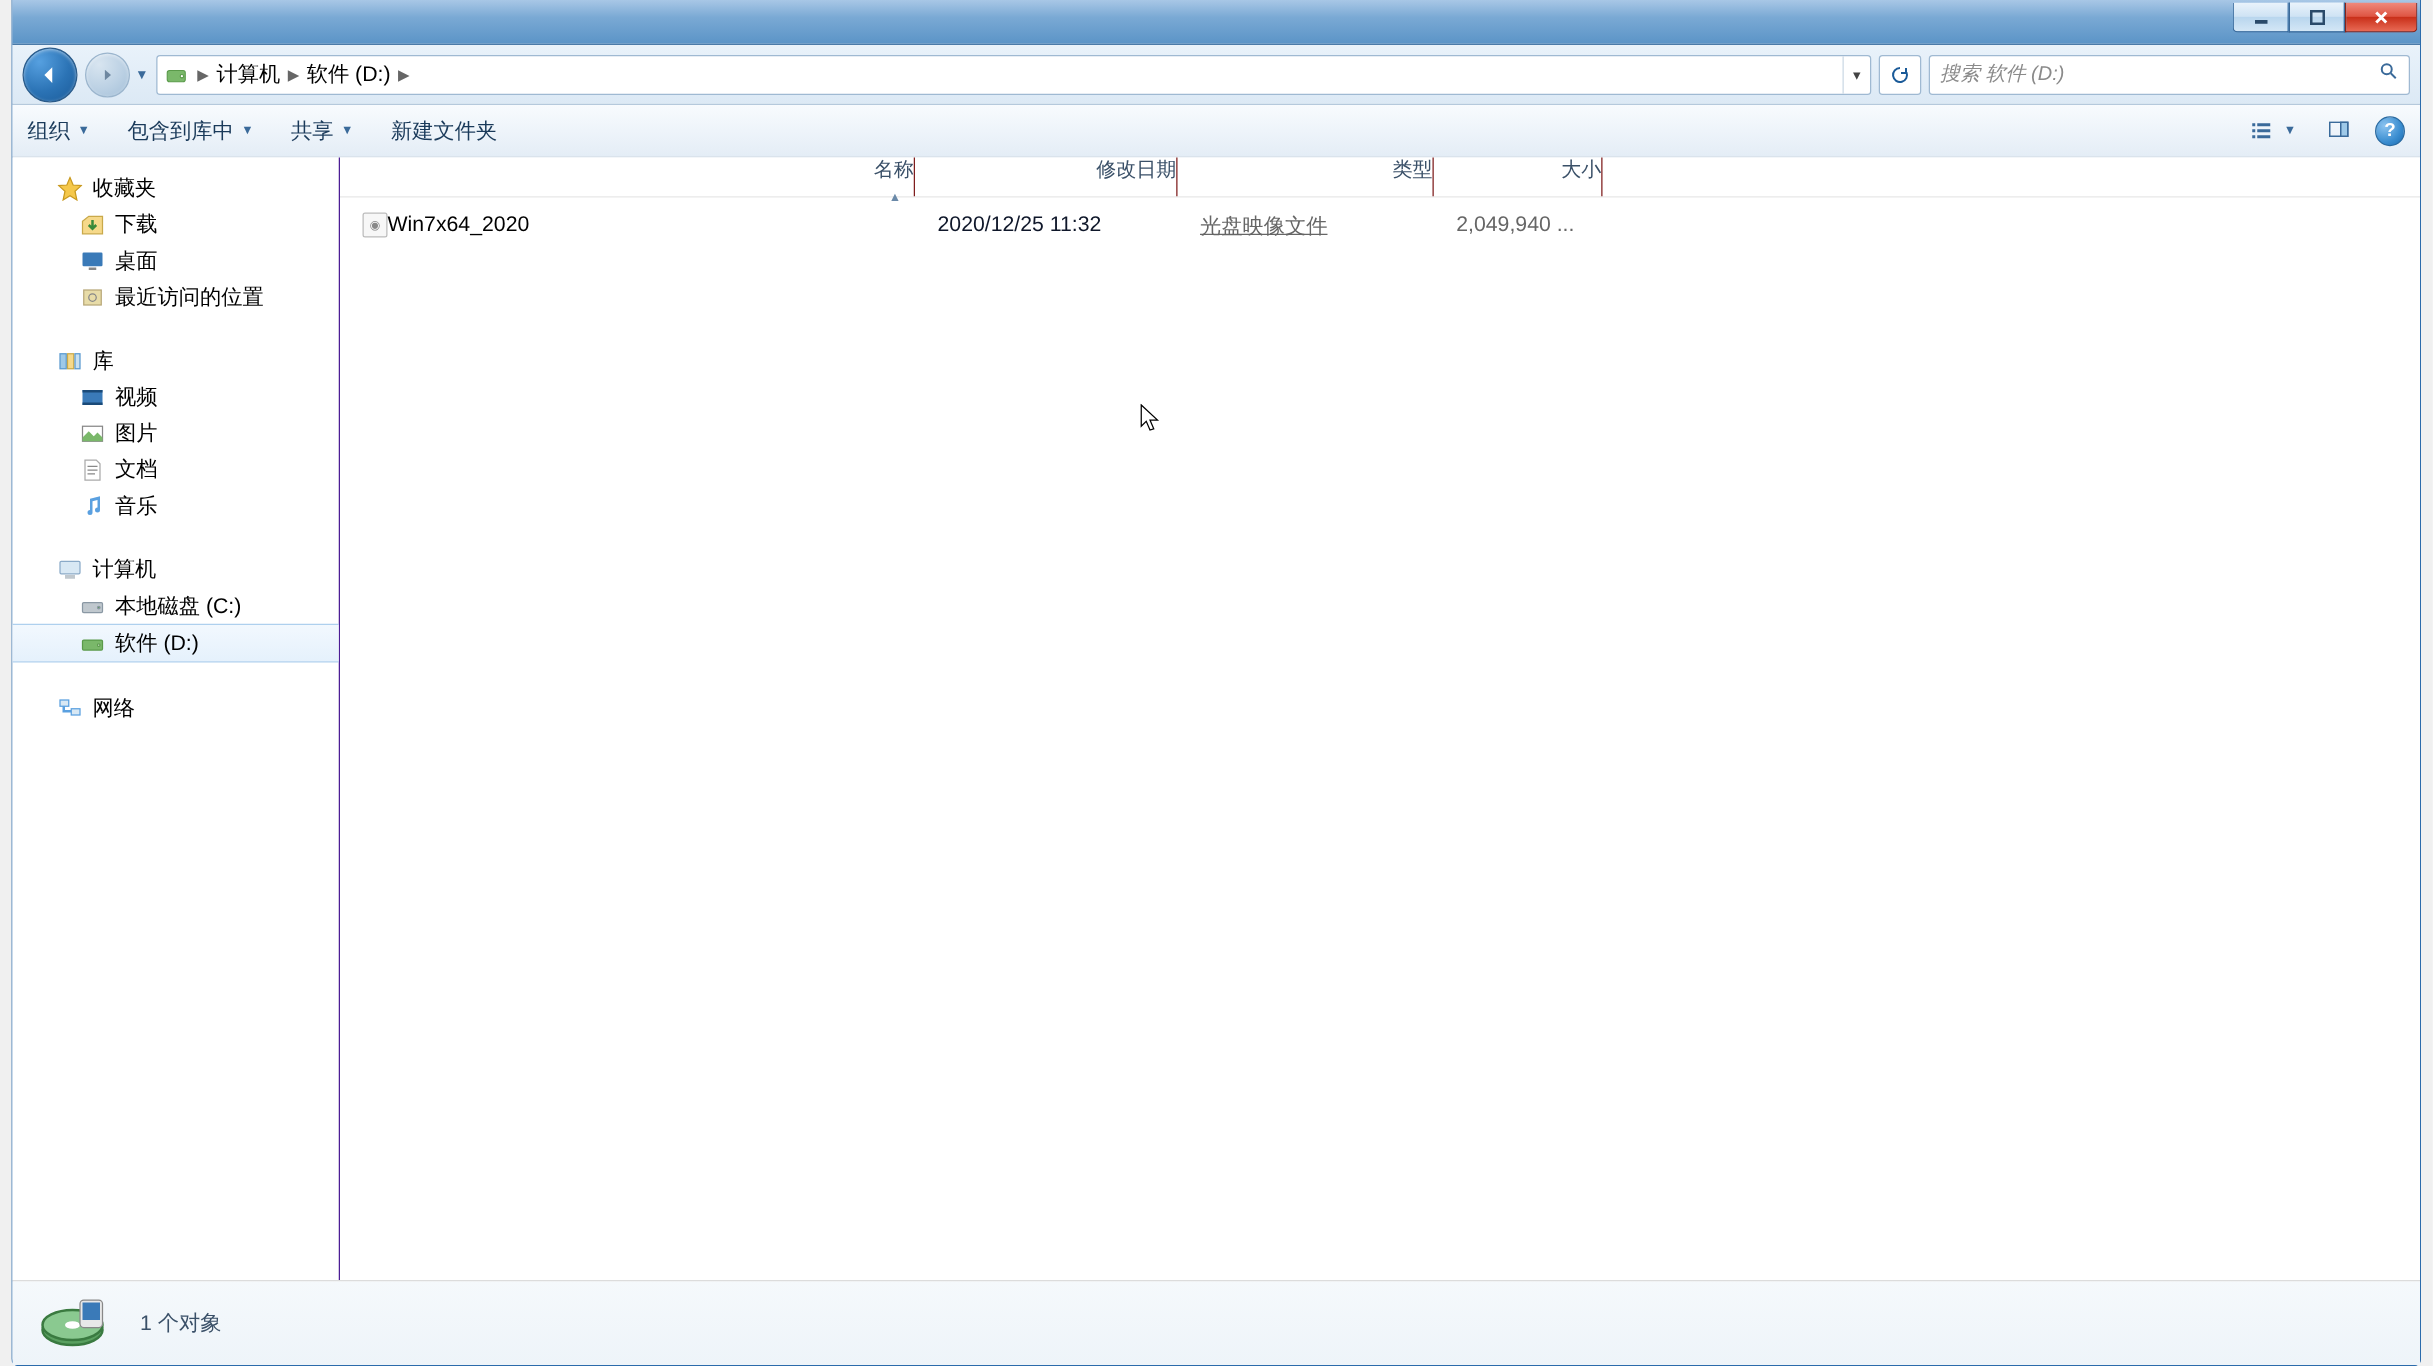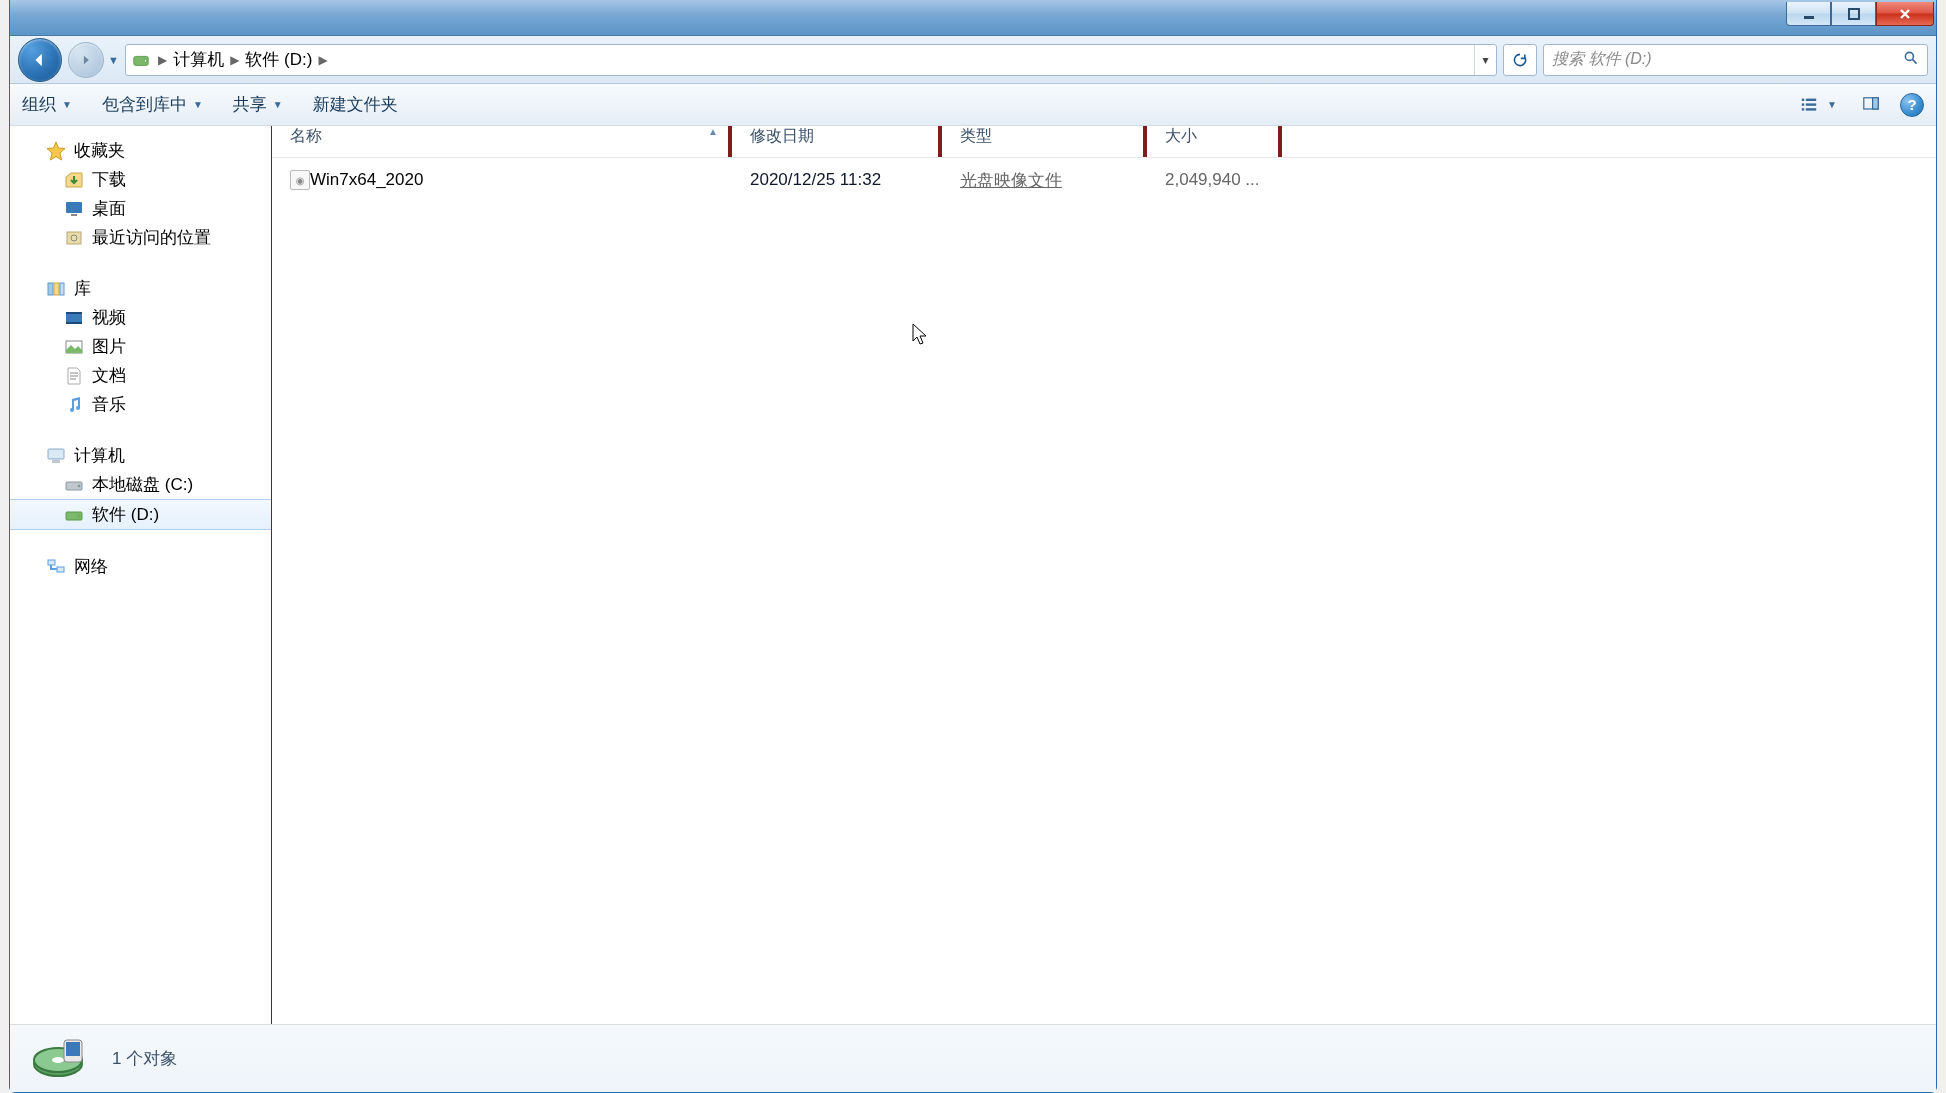--- a/index.html
+++ b/index.html
@@ -138,21 +138,21 @@
   }
   .s-ico { width: 20px; height: 20px; display: inline-flex; align-items: center; justify-content: center; }
 
   
   .filearea { flex: 1; display: flex; flex-direction: column; background: #fff; }
   .cols {
     display: flex; height: 32px; align-items: center;
     font-size: 16px; color: #3a5068;
     border-bottom: 1px solid #e8e8e8;
   }
-  .cols > div { padding-left: 18px; border-right: 4px solid #7f1d1d; height: 100%; display: flex; align-items: flex-start; gap: 6px; }
+  .cols > div { padding-left: 18px; border-right: 1px solid #7f1d1d; height: 100%; display: flex; align-items: flex-end; gap: 6px; flex-direction: column; }
   .col-name { width: 460px; }
   .col-date { width: 210px; }
   .col-type { width: 205px; }
   .col-size { width: 135px; }
   .sort-ind { color: #6a89a8; font-size: 10px; margin-left: auto; margin-right: 10px; }
 
   .filelist { flex: 1; padding-top: 6px; position: relative; }
   .file-row { display: flex; align-items: center; height: 32px; font-size: 17px; color: #000; }
   .file-row .c { display: flex; align-items: center; }
   .file-row .c.name { width: 460px; padding-left: 18px; }

